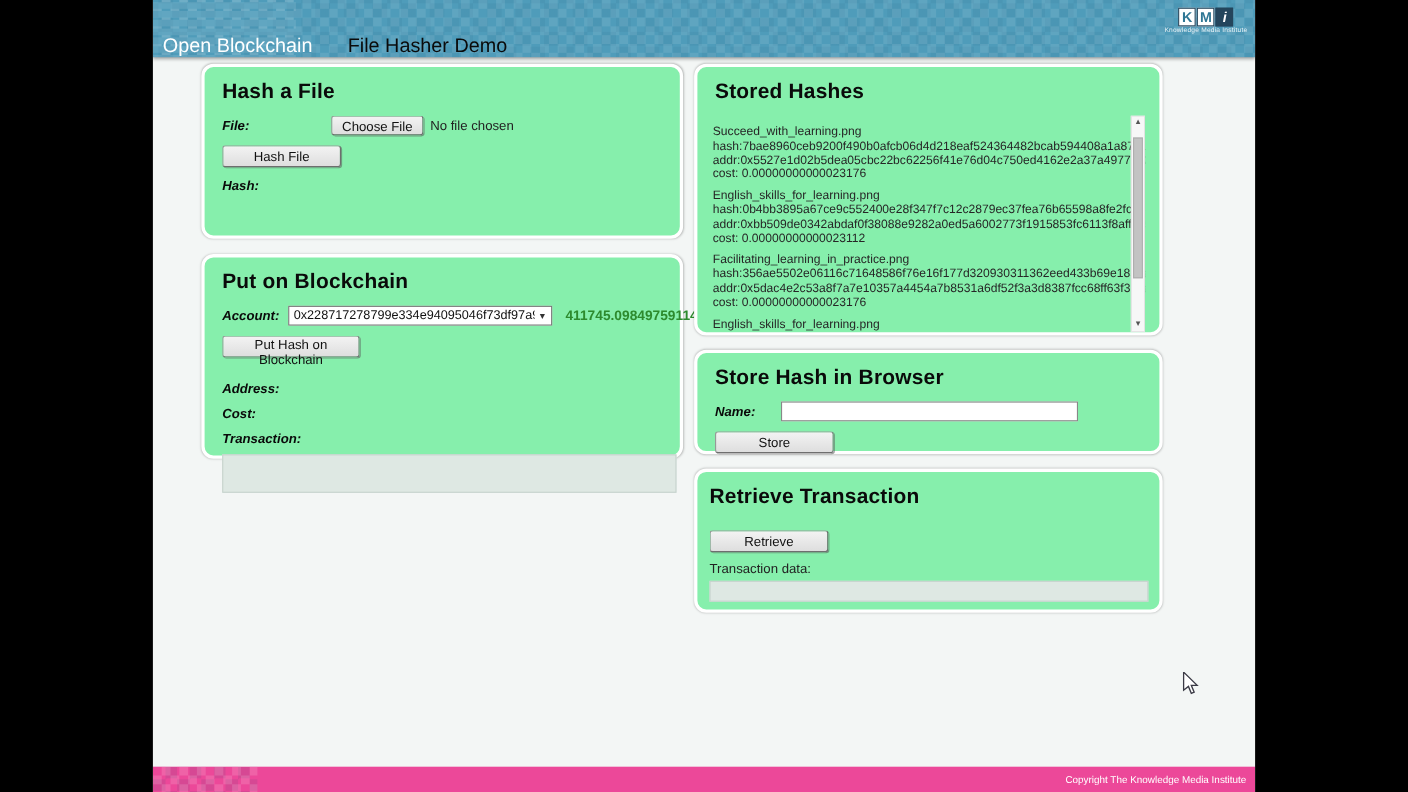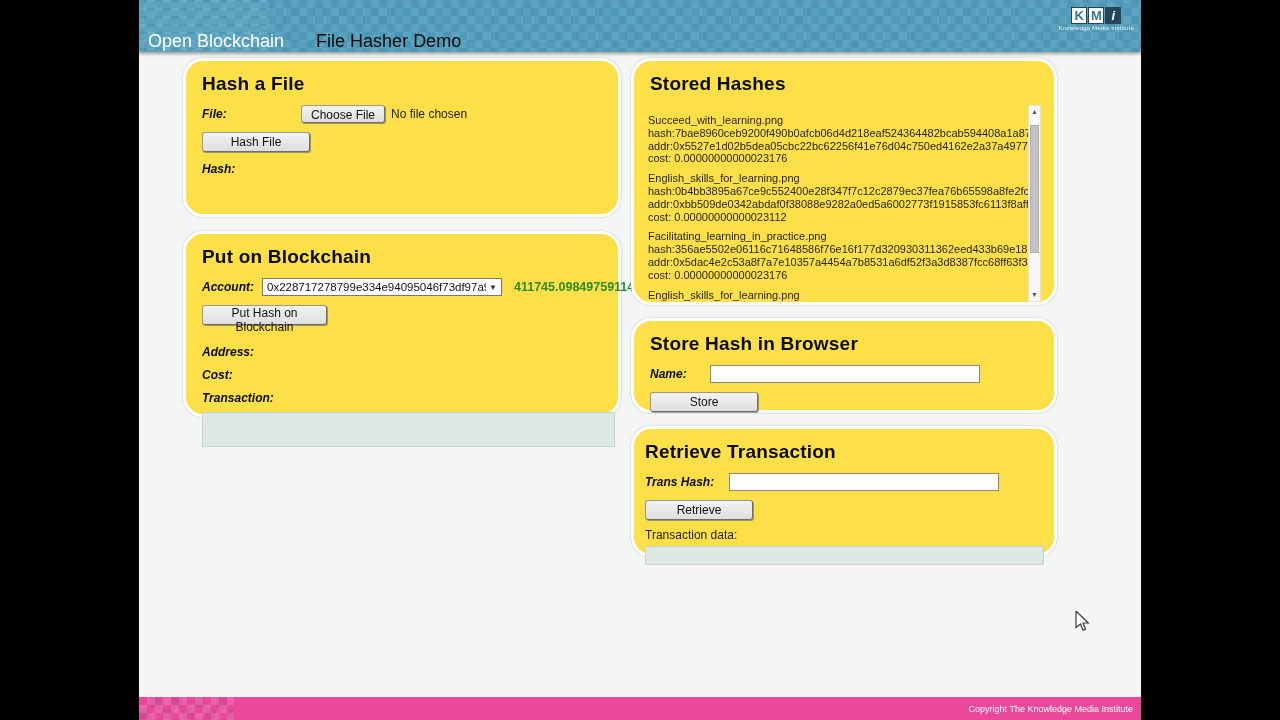--- a/index.html
+++ b/index.html
@@ -39,22 +39,22 @@
     background-color:#ec4899; display:flex; align-items:center; justify-content:flex-end;
   }
   .footer::before { content:""; position:absolute; left:0; top:0; width:95px; height:100%;
     background-image:
       conic-gradient(rgba(255,255,255,0.14) 0 90deg, transparent 90deg 180deg, rgba(255,255,255,0.14) 180deg 270deg, transparent 270deg),
       conic-gradient(rgba(20,70,100,0.10) 0 90deg, transparent 90deg 180deg, rgba(20,70,100,0.10) 180deg 270deg, transparent 270deg);
     background-size:16px 16px, 22px 22px; }
   .copyright { color:#ffffff; font-size:9px; padding-right:8px; position:relative; }
 
   
-  .panel { position:absolute; background:#fde047; border:3px solid #ffffff;
-           border-radius:20px; box-shadow:0 0 2px rgba(0,0,0,0.25); padding:11px 13px; }
+  .panel { position:absolute; background:#86efac; border:3px solid #ffffff;
+           border-radius:11px; box-shadow:0 0 2px rgba(0,0,0,0.25); padding:11px 13px; }
   .panel h2 { font-size:19px; color:#0a0a0a; margin:1px 0 10px 3px; letter-spacing:0.2px; }
 
   #panel-hash     { left:44px;  top:58px;  width:438px; height:159px; }
   #panel-put      { left:44px;  top:231px; width:438px; height:186px; }
   #panel-stored   { left:492px; top:58px;  width:426px; height:247px; }
   #panel-store    { left:492px; top:318px; width:426px; height:95px;  }
   #panel-retrieve { left:492px; top:426px; width:426px; height:131px;padding-left:8px; }
 
   .row { display:flex; align-items:center; margin:6px 0 0 3px; }
   .lbl { font-weight:bold; font-size:12px; color:#0a0a0a;font-style:italic; }
@@ -196,24 +196,20 @@
     <h2>Store Hash in Browser</h2>
     <div class="row">
       <span class="lbl">Name:</span>
       <input class="text" id="name-input" type="text" style="">
     </div>
     <button class="btn wide">Store</button>
   </div>
 
   <div class="panel" id="panel-retrieve">
     <h2>Retrieve Transaction</h2>
-    <div class="row">
-      <span class="lbl">Trans Hash:</span>
-      <input class="text" id="trans-input" type="text" style="">
-    </div>
     <button class="btn wide">Retrieve</button>
     <div class="row" style="margin-top:8px;">
       <span class="plain">Transaction data:</span>
     </div>
     <div class="area-box" id="txdata-box"></div>
   </div>
 
   <div class="footer">
     <div class="copyright">Copyright The Knowledge Media Institute</div>
   </div>

